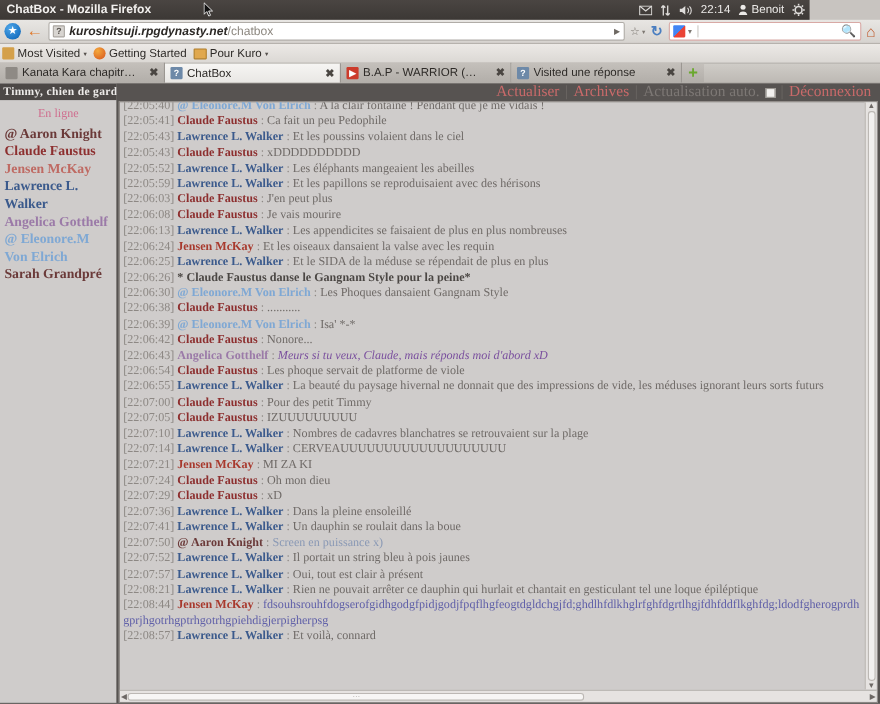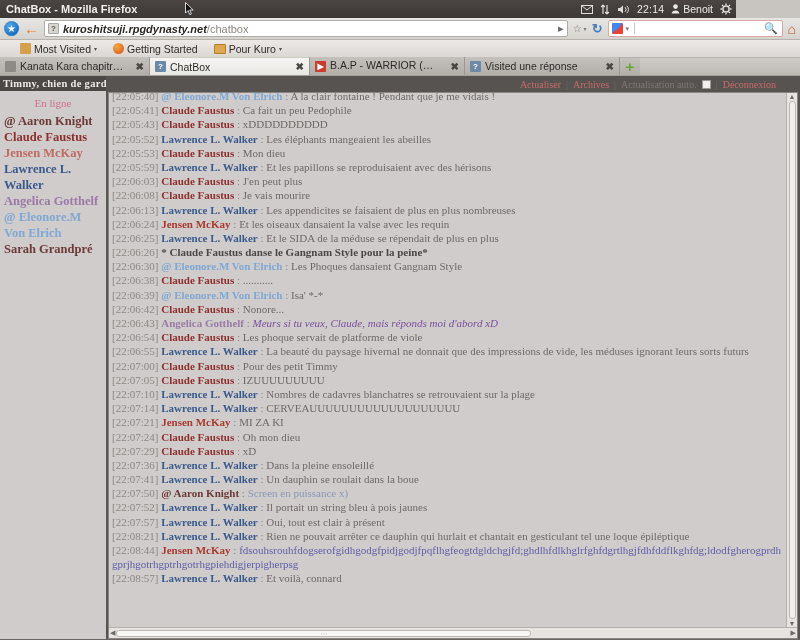--- a/index.html
+++ b/index.html
@@ -130,21 +130,21 @@
   }
   .userlist { padding: 0 4px; }
   .user {
     font-size: 12.5px; font-weight: bold; line-height: 1.28;
     font-family: "Liberation Serif", serif; word-wrap: break-word;
   }
 
   .chatcol { flex: 1; min-width: 0; display: flex; flex-direction: column; background: #575351; }
   .chat-header {
     height: 16px; display: flex; align-items: center; justify-content: flex-end;
-    gap: 5px; padding-right: 24px; font-size: 10px; color: #8e8885;
+    gap: 5px; padding-right: 8px; font-size: 14px; color: #8e8885;
     font-family: "Liberation Serif", serif;
   }
   .hdr-link { color: #c96a6a; }
   .hdr-dim { color: #7d7875; }
   .hdr-sep { color: #6d6865; }
   .hdr-check {
     width: 9px; height: 9px; background: #f2f0ee;
     border: 1px solid #9b9792; display: inline-block;
   }
 
@@ -259,21 +259,21 @@
   <span class="reload-ico">↻</span>
   <div class="searchbar">
     <span class="g-ico"></span>
     <span class="search-caret">▾</span>
     <span class="search-input-line"></span>
     <span class="search-mag">🔍</span>
   </div>
   <span class="home-ico">⌂</span>
 </div>
 
-<div class="navbar" style="height:18px; background:linear-gradient(to bottom,#ece9e6,#dbd8d4); gap:16px; padding-left:20px;">
+<div class="navbar" style="height:18px; background:linear-gradient(to bottom,#ece9e6,#dbd8d4); gap:6px; padding-left:2px;">
   <span style="display:flex;align-items:center;gap:3px;font-size:10.5px;color:#2e2b28">
     <span style="width:11px;height:11px;background:#d4a04a;border-radius:1px"></span>
     <span>Most Visited</span>
     <span class="caret" style="color:#55504c">▾</span>
   </span>
   <span style="display:flex;align-items:center;gap:3px;font-size:10.5px;color:#2e2b28">
     <span style="width:11px;height:11px;border-radius:50%;background:radial-gradient(circle at 35% 30%,#f4a93c,#d6531d)"></span>
     <span>Getting Started</span>
   </span>
   <span style="display:flex;align-items:center;gap:3px;font-size:10.5px;color:#2e2b28">
@@ -334,23 +334,23 @@
         <span class="hdr-check"></span>
         <span class="hdr-sep">|</span>
         <span class="hdr-link">Déconnexion</span>
       </div>
 
       <div class="chatwrap">
         <div style="display:flex;flex:1;min-height:0">
           <div class="messages">
               <div class="msg" style="margin-top: -5px;"><span class="ts">[22:05:40] </span><span class="nm" style="color: rgb(127, 168, 212);">@ Eleonore.M Von Elrich</span><span class="ts"> : </span><span class="bd">A la clair fontaine ! Pendant que je me vidais !</span></div>
               <div class="msg"><span class="ts">[22:05:41] </span><span class="nm" style="color: rgb(141, 47, 47);">Claude Faustus</span><span class="ts"> : </span><span class="bd">Ca fait un peu Pedophile</span></div>
+              <div class="msg"><span class="ts">[22:05:43] </span><span class="nm" style="color: rgb(59, 90, 140);">Lawrence L. Walker</span><span class="ts"> : </span><span class="bd">Et les poussins volaient dans le ciel</span></div>
               <div class="msg"><span class="ts">[22:05:43] </span><span class="nm" style="color: rgb(141, 47, 47);">Claude Faustus</span><span class="ts"> : </span><span class="bd">xDDDDDDDDDD</span></div>
               <div class="msg"><span class="ts">[22:05:52] </span><span class="nm" style="color: rgb(59, 90, 140);">Lawrence L. Walker</span><span class="ts"> : </span><span class="bd">Les éléphants mangeaient les abeilles</span></div>
-              <div class="msg"><span class="ts">[22:05:53] </span><span class="nm" style="color: rgb(141, 47, 47);">Claude Faustus</span><span class="ts"> : </span><span class="bd">Mon dieu</span></div>
               <div class="msg"><span class="ts">[22:05:59] </span><span class="nm" style="color: rgb(59, 90, 140);">Lawrence L. Walker</span><span class="ts"> : </span><span class="bd">Et les papillons se reproduisaient avec des hérisons</span></div>
               <div class="msg"><span class="ts">[22:06:03] </span><span class="nm" style="color: rgb(141, 47, 47);">Claude Faustus</span><span class="ts"> : </span><span class="bd">J'en peut plus</span></div>
               <div class="msg"><span class="ts">[22:06:08] </span><span class="nm" style="color: rgb(141, 47, 47);">Claude Faustus</span><span class="ts"> : </span><span class="bd">Je vais mourire</span></div>
               <div class="msg"><span class="ts">[22:06:13] </span><span class="nm" style="color: rgb(59, 90, 140);">Lawrence L. Walker</span><span class="ts"> : </span><span class="bd">Les appendicites se faisaient de plus en plus nombreuses</span></div>
               <div class="msg"><span class="ts">[22:06:24] </span><span class="nm" style="color: rgb(168, 58, 46);">Jensen McKay</span><span class="ts"> : </span><span class="bd">Et les oiseaux dansaient la valse avec les requin</span></div>
               <div class="msg"><span class="ts">[22:06:25] </span><span class="nm" style="color: rgb(59, 90, 140);">Lawrence L. Walker</span><span class="ts"> : </span><span class="bd">Et le SIDA de la méduse se répendait de plus en plus</span></div>
               <div class="msg"><span class="ts">[22:06:26] </span><span class="action">* Claude Faustus danse le Gangnam Style pour la peine*</span></div>
               <div class="msg"><span class="ts">[22:06:30] </span><span class="nm" style="color: rgb(127, 168, 212);">@ Eleonore.M Von Elrich</span><span class="ts"> : </span><span class="bd">Les Phoques dansaient Gangnam Style</span></div>
               <div class="msg"><span class="ts">[22:06:38] </span><span class="nm" style="color: rgb(141, 47, 47);">Claude Faustus</span><span class="ts"> : </span><span class="bd">...........</span></div>
               <div class="msg"><span class="ts">[22:06:39] </span><span class="nm" style="color: rgb(127, 168, 212);">@ Eleonore.M Von Elrich</span><span class="ts"> : </span><span class="bd">Isa' *-*</span></div>

